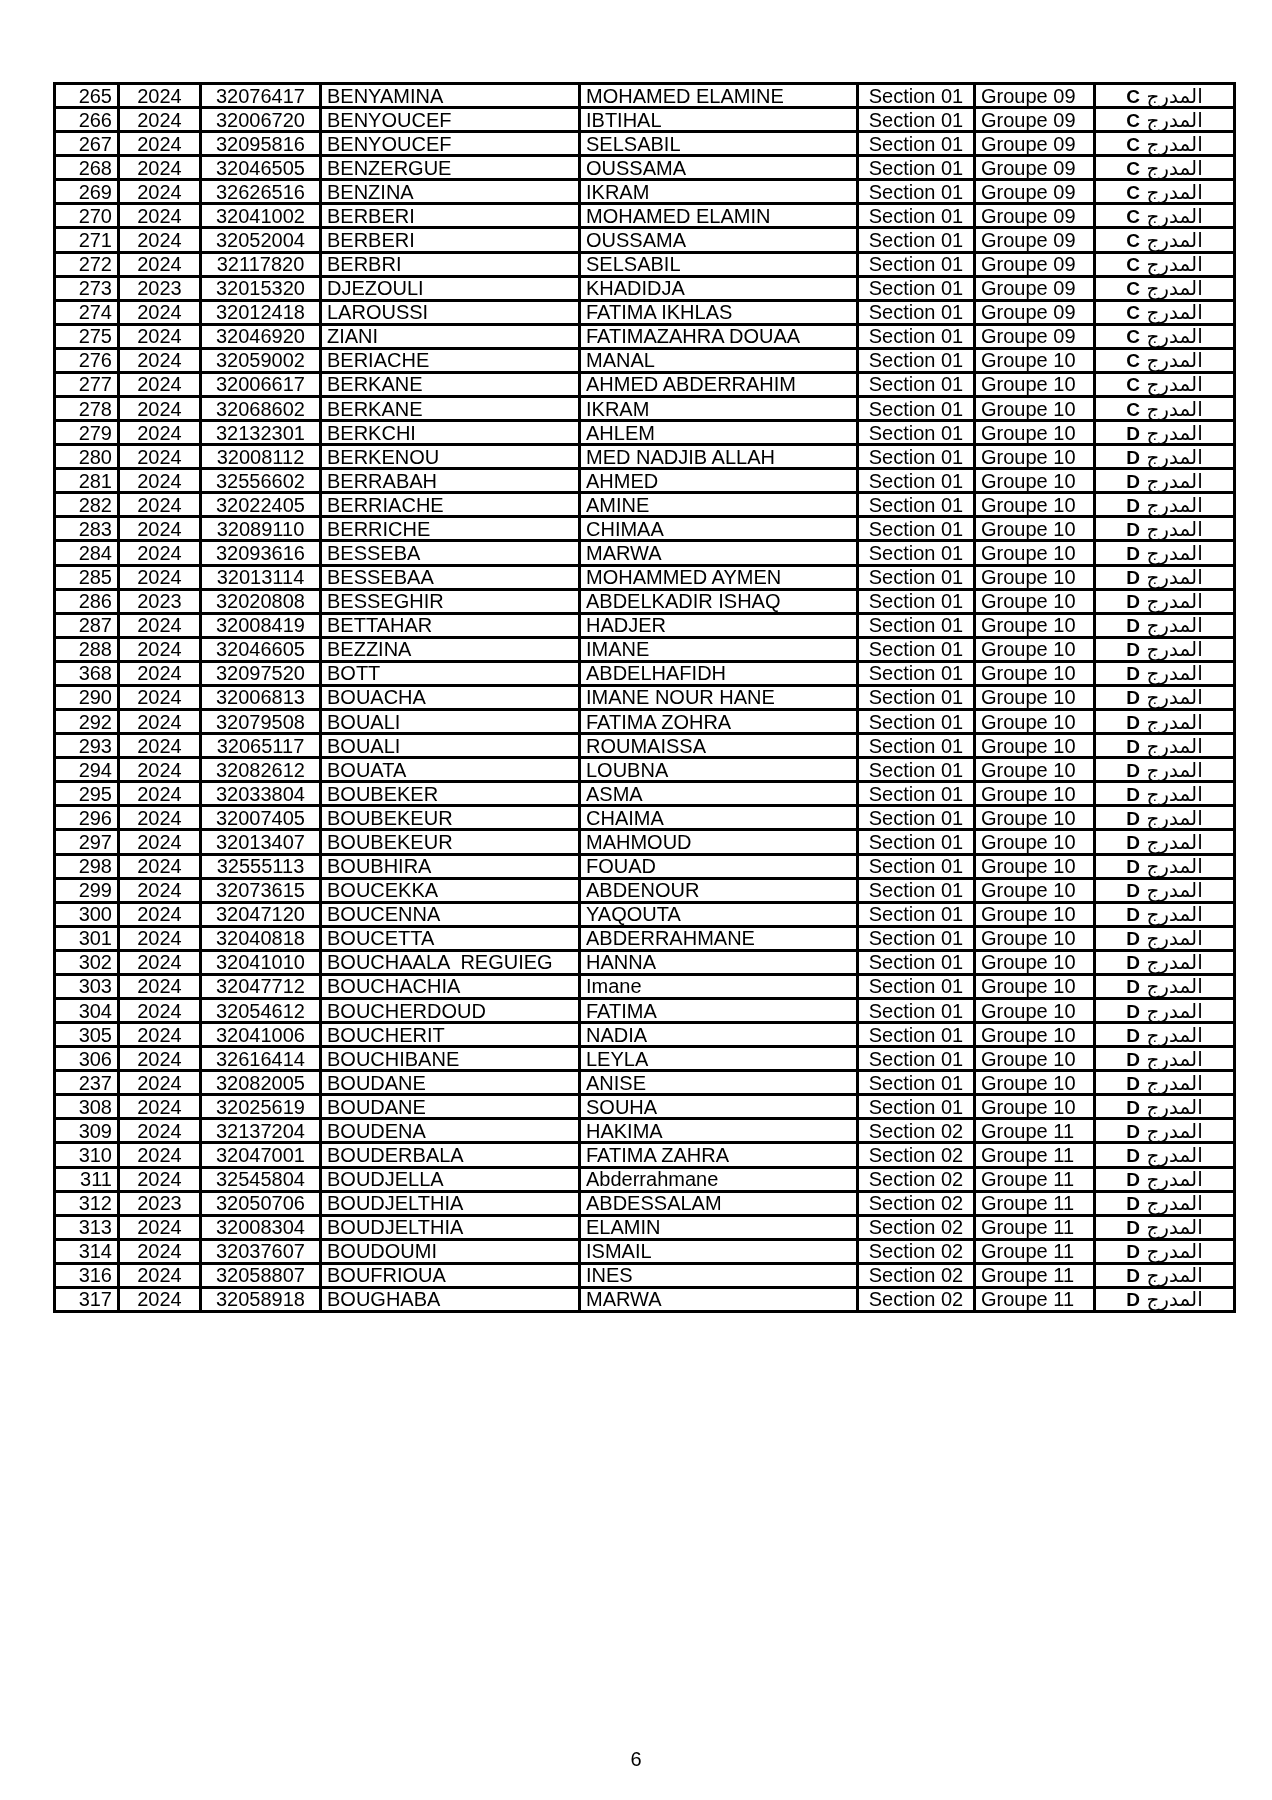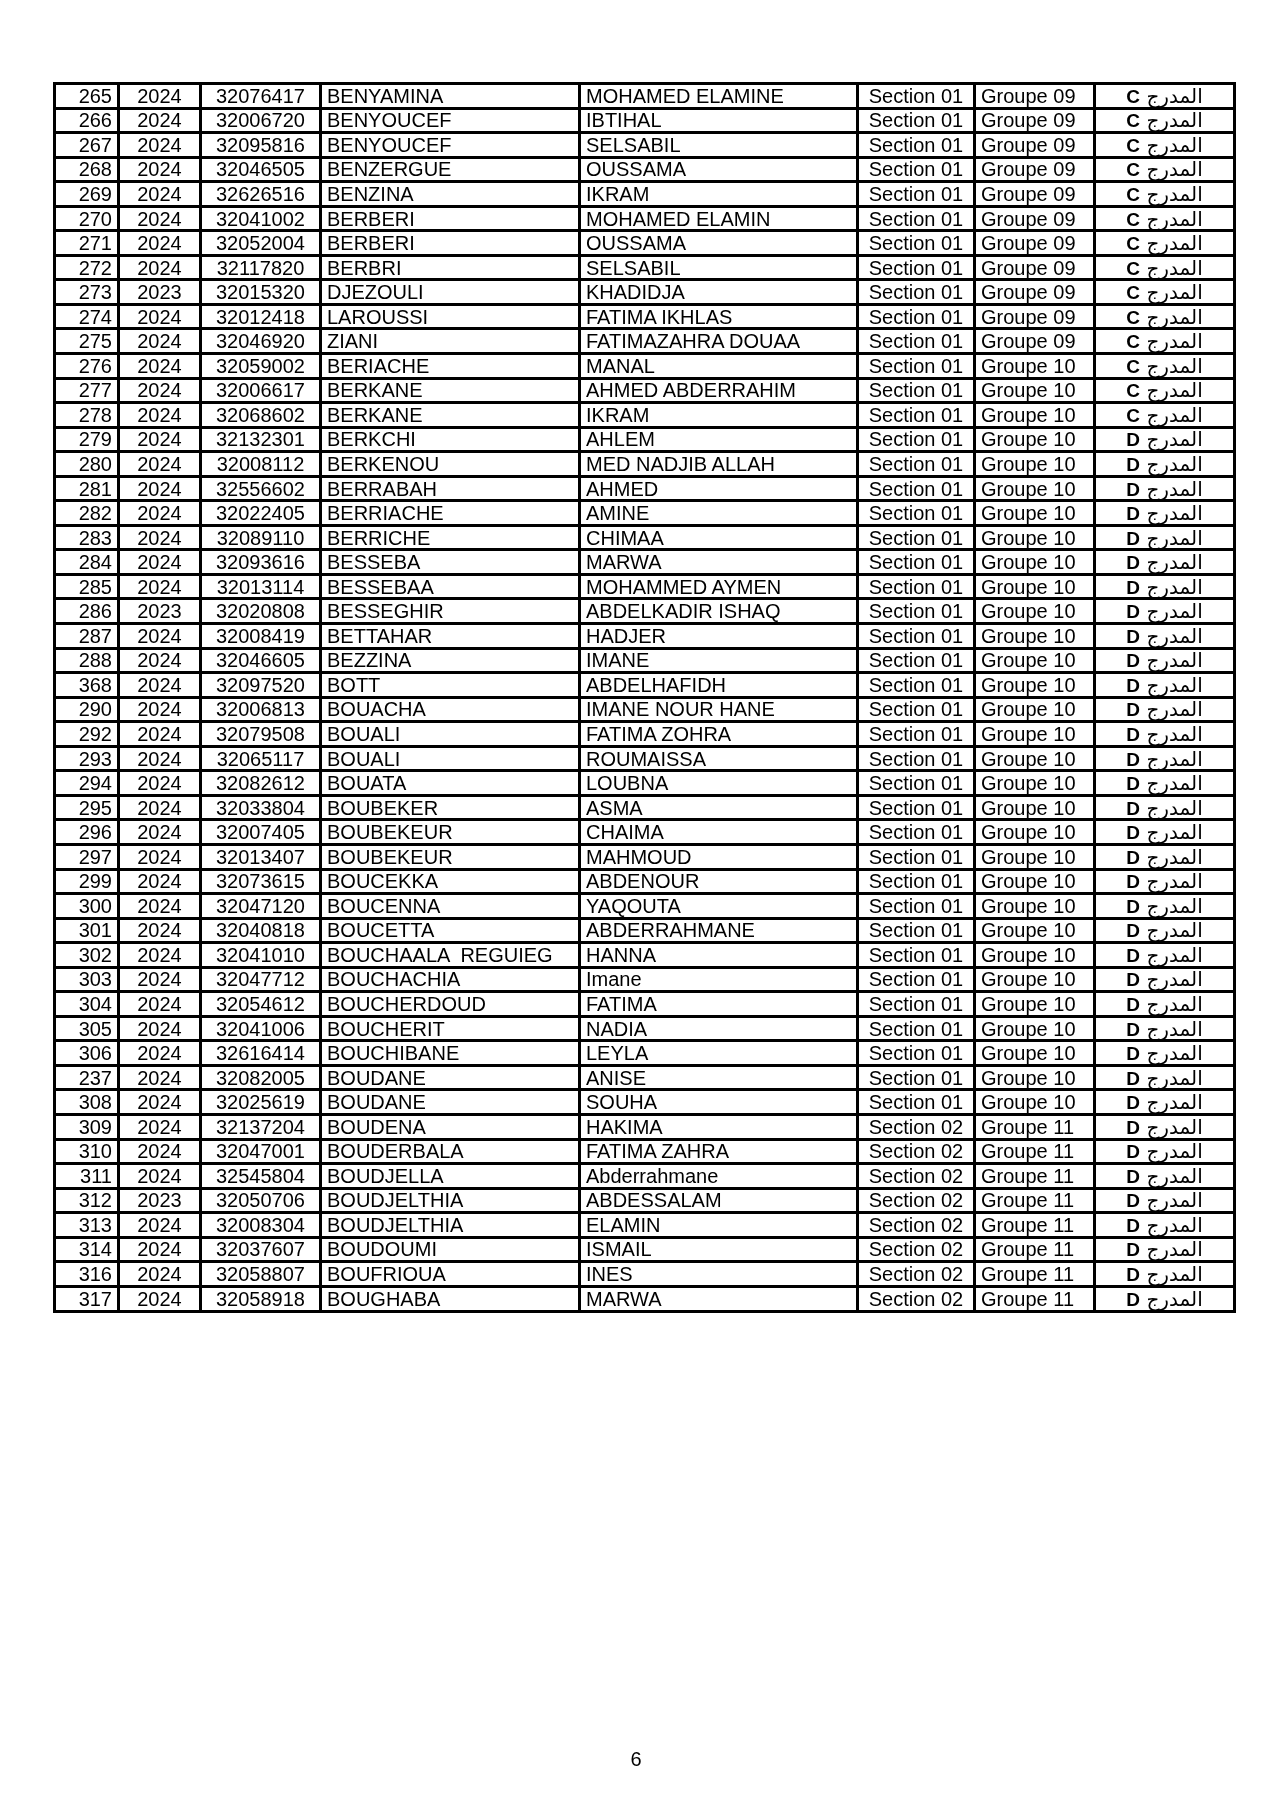--- a/index.html
+++ b/index.html
@@ -389,20 +389,30 @@
           <td class="c-num">297</td>
           <td class="c-year">2024</td>
           <td class="c-mat">32013407</td>
           <td class="c-nom">BOUBEKEUR</td>
           <td class="c-pre">MAHMOUD</td>
           <td class="c-sec">Section 01</td>
           <td class="c-grp">Groupe 10</td>
           <td class="c-amp"><span dir="rtl">المدرج <b class="amp-letter">D</b></span></td>
         </tr>
         <tr>
+          <td class="c-num">298</td>
+          <td class="c-year">2024</td>
+          <td class="c-mat">32555113</td>
+          <td class="c-nom">BOUBHIRA</td>
+          <td class="c-pre">FOUAD</td>
+          <td class="c-sec">Section 01</td>
+          <td class="c-grp">Groupe 10</td>
+          <td class="c-amp"><span dir="rtl">المدرج <b class="amp-letter">D</b></span></td>
+        </tr>
+        <tr>
           <td class="c-num">299</td>
           <td class="c-year">2024</td>
           <td class="c-mat">32073615</td>
           <td class="c-nom">BOUCEKKA</td>
           <td class="c-pre">ABDENOUR</td>
           <td class="c-sec">Section 01</td>
           <td class="c-grp">Groupe 10</td>
           <td class="c-amp"><span dir="rtl">المدرج <b class="amp-letter">D</b></span></td>
         </tr>
         <tr>

